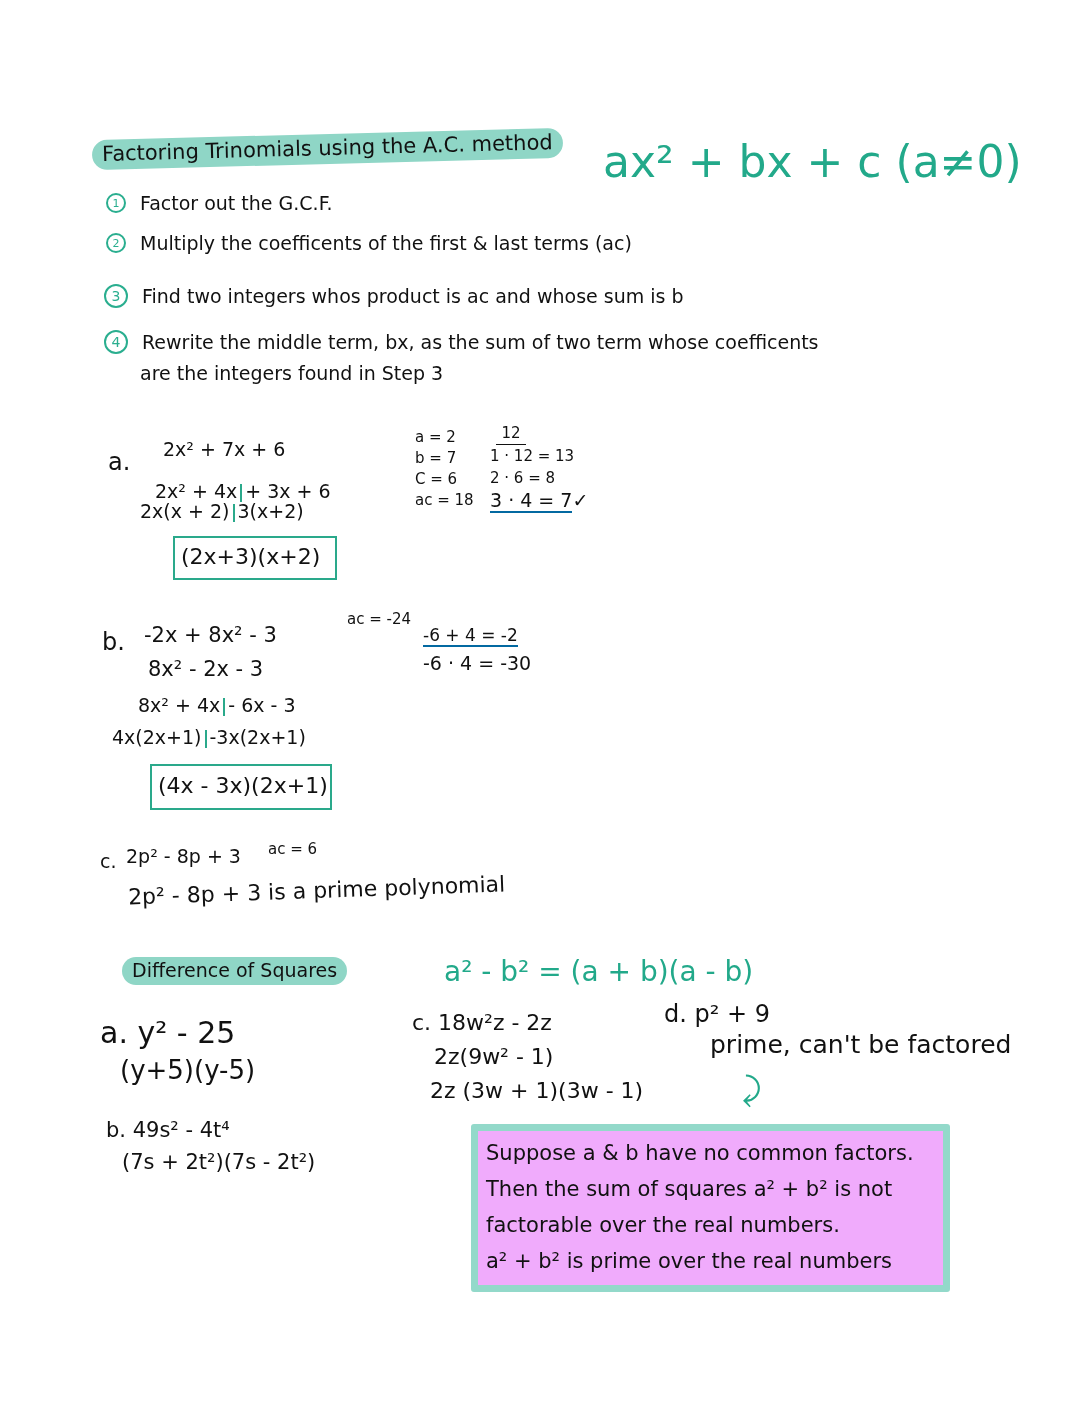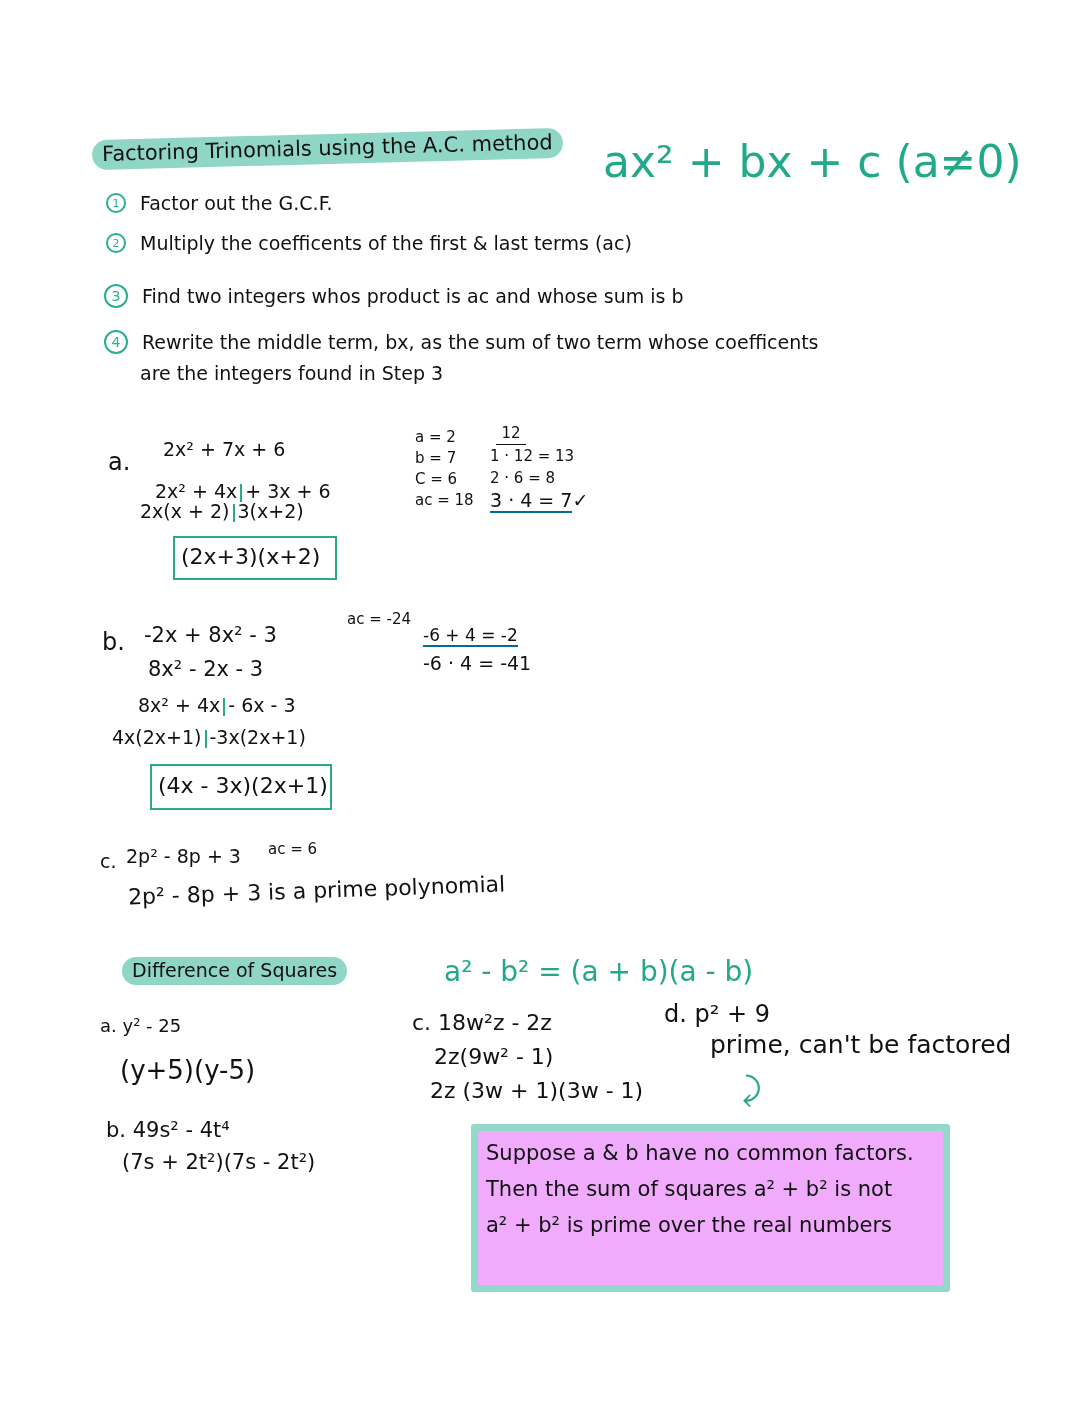--- a/index.html
+++ b/index.html
@@ -84,31 +84,31 @@
 <div class="abs math" style="left:148px; top:657px; font-size:21px;">8x² - 2x - 3</div>
 <div class="abs math" style="left:138px; top:694px;">
   <span>8x² + 4x</span><span class="divider"></span><span>- 6x - 3</span>
 </div>
 <div class="abs math" style="left:112px; top:726px;">
   <span>4x(2x+1)</span><span class="divider"></span><span>-3x(2x+1)</span>
 </div>
 <div class="abs math box" style="left:150px; top:764px; width:166px; height:38px; font-size:22px; line-height:36px;">(4x - 3x)(2x+1)</div>
 <div class="abs small" style="left:347px; top:610px;">ac = -24</div>
 <div class="abs" style="left:423px; top:625px; font-size:17px;"><span class="underline-teal">-6 + 4 = -2</span></div>
-<div class="abs" style="left:423px; top:652px; font-size:19px;">-6 · 4 = -41</div>
+<div class="abs" style="left:423px; top:652px; font-size:19px;">-6 · 4 = -30</div>
 
 <div class="abs math" style="left:100px; top:850px;">c.</div>
 <div class="abs math" style="left:126px; top:845px;">2p² - 8p + 3</div>
 <div class="abs small" style="left:268px; top:840px;">ac = 6</div>
 <div class="abs math" style="left:128px; top:878px; font-size:22px; transform:rotate(-2deg);">2p² - 8p + 3 is a prime polynomial</div>
 
 <div class="abs hl" style="left:122px; top:957px; font-size:19px;">Difference of Squares</div>
 <div class="abs teal" style="left:444px; top:955px; font-size:28px;">a² - b² = (a + b)(a - b)</div>
 
-<div class="abs math" style="left:100px; top:1015px; font-size:18px;">
+<div class="abs math" style="left:100px; top:1015px; font-size:30px;">
   <span>a.</span>
   <span>y² - 25</span>
 </div>
 <div class="abs math" style="left:120px; top:1055px; font-size:26px;">(y+5)(y-5)</div>
 
 <div class="abs math" style="left:106px; top:1118px; font-size:21px;">
   <span>b.</span>
   <span>49s² - 4t⁴</span>
 </div>
 <div class="abs math" style="left:122px; top:1150px; font-size:21px;">(7s + 2t²)(7s - 2t²)</div>
@@ -123,14 +123,15 @@
 <div class="abs math" style="left:664px; top:1000px; font-size:24px;">
   <span>d.</span>
   <span>p² + 9</span>
 </div>
 <div class="abs math" style="left:710px; top:1030px; font-size:25px;">prime, can't be factored</div>
 <div class="abs arrow" style="left:742px; top:1070px;">⤸</div>
 
 <div class="abs bigbox" style="left:471px; top:1124px; width:479px; height:168px;">
   <div>Suppose a &amp; b have no common factors.</div>
   <div>Then the sum of squares a² + b² is not</div>
+  <div>factorable over the real numbers.</div>
   <div>a² + b² is prime over the real numbers</div>
 </div>
 
 </body></html>

